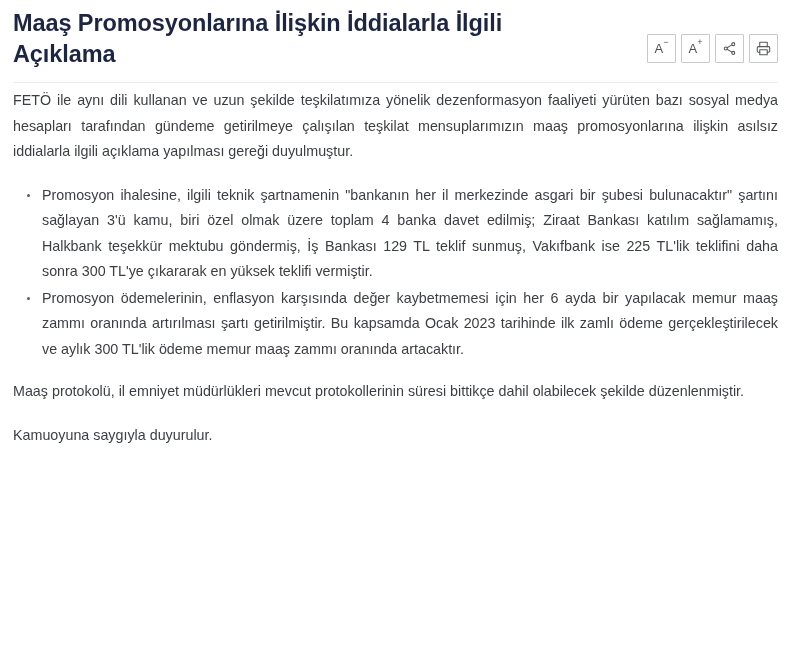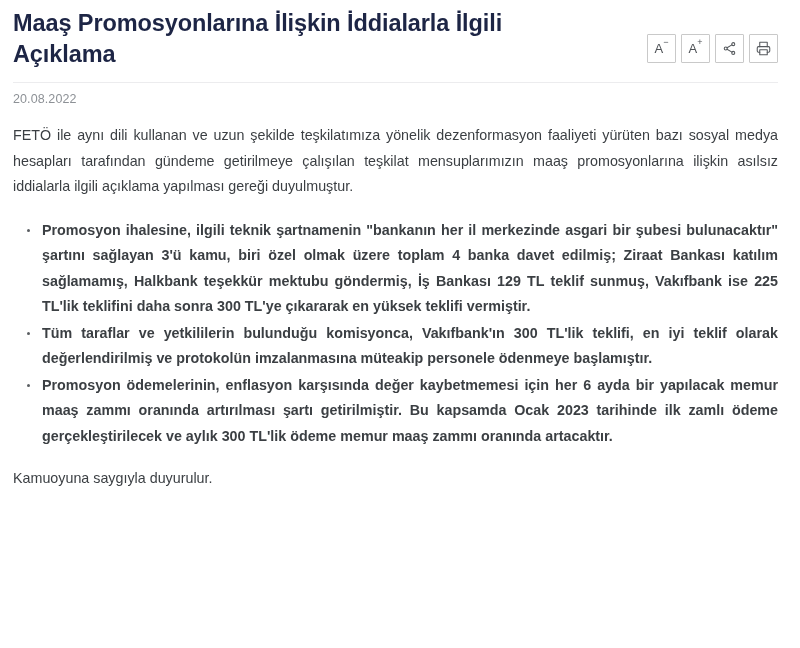--- a/index.html
+++ b/index.html
@@ -114,21 +114,20 @@
 
   .article p {
     margin: 0 0 18px 0;
   }
   .article p:last-child { margin-bottom: 0; }
 
   .bullets {
     list-style: none;
     margin: 0 0 17px 0;
     padding: 0;
-    font-weight: bold;
   }
   .bullets li {
     position: relative;
     padding-left: 29px;
     margin-bottom: 1px;
     text-align: justify;
     text-justify: inter-word;
   }
   .bullets li::before {
     content: "";
@@ -178,31 +177,30 @@
           <path d="M6 18H4a2 2 0 0 1-2-2v-5a2 2 0 0 1 2-2h16a2 2 0 0 1 2 2v5a2 2 0 0 1-2 2h-2"></path>
           <rect x="6" y="14" width="12" height="8"></rect>
         </svg>
       </button>
 
     </div>
   </div>
 
   <div class="divider"></div>
 
-  <div class="date">20.08.2022</div>
 
   <div class="article">
 
     <p>FETÖ ile aynı dili kullanan ve uzun şekilde teşkilatımıza yönelik dezenformasyon faaliyeti yürüten bazı sosyal medya hesapları tarafından gündeme getirilmeye çalışılan teşkilat mensuplarımızın maaş promosyonlarına ilişkin asılsız iddialarla ilgili açıklama yapılması gereği duyulmuştur.</p>
 
 
     <ul class="bullets">
       <li>Promosyon ihalesine, ilgili teknik şartnamenin "bankanın her il merkezinde asgari bir şubesi bulunacaktır" şartını sağlayan 3'ü kamu, biri özel olmak üzere toplam 4 banka davet edilmiş; Ziraat Bankası katılım sağlamamış, Halkbank teşekkür mektubu göndermiş, İş Bankası 129 TL teklif sunmuş, Vakıfbank ise 225 TL'lik teklifini daha sonra 300 TL'ye çıkararak en yüksek teklifi vermiştir.</li>
-      <li>Tüm taraflar ve yetkililerin bulunduğu komisyonca, Vakıfbank'ın 300 TL'lik teklifi, en iyi teklif olarak değerlendirilmiş ve protokolün imzalanmasına müteakip personele ödenmeye başlamıştır.</li>
       <li>Promosyon ödemelerinin, enflasyon karşısında değer kaybetmemesi için her 6 ayda bir yapılacak memur maaş zammı oranında artırılması şartı getirilmiştir. Bu kapsamda Ocak 2023 tarihinde ilk zamlı ödeme gerçekleştirilecek ve aylık 300 TL'lik ödeme memur maaş zammı oranında artacaktır.</li>
     </ul>
 
+    <p>Maaş protokolü, il emniyet müdürlükleri mevcut protokollerinin süresi bittikçe dahil olabilecek şekilde düzenlenmiştir.</p>
 
     <p>Kamuoyuna saygıyla duyurulur.</p>
 
   </div>
 
 </div>
 
 </body></html>

